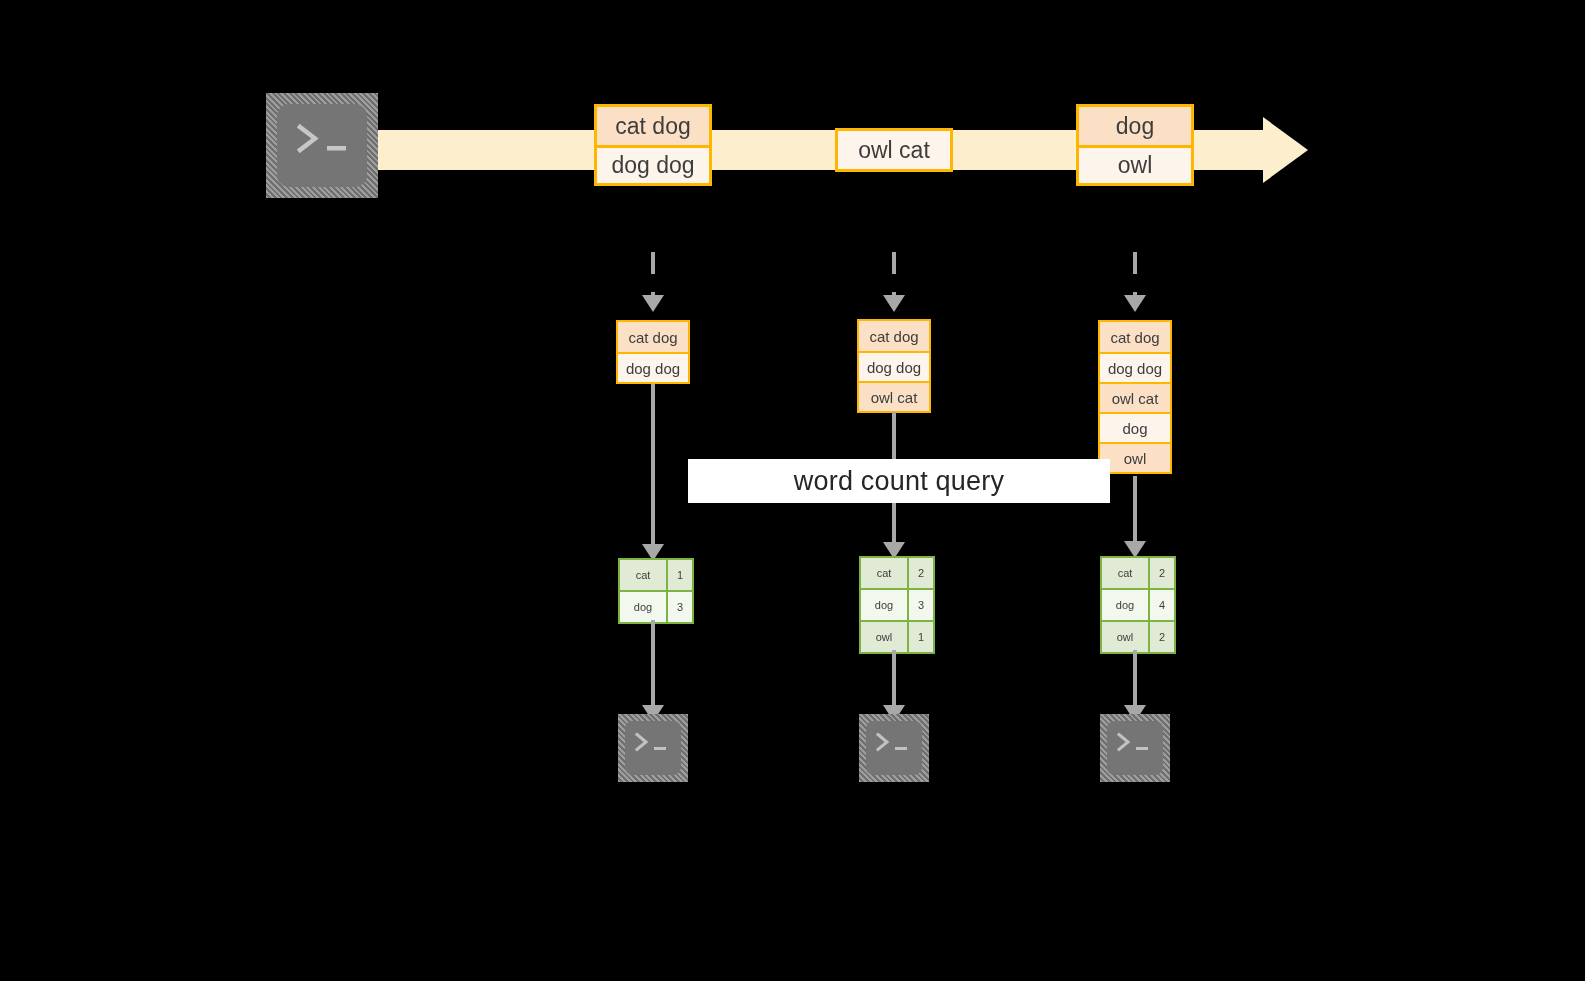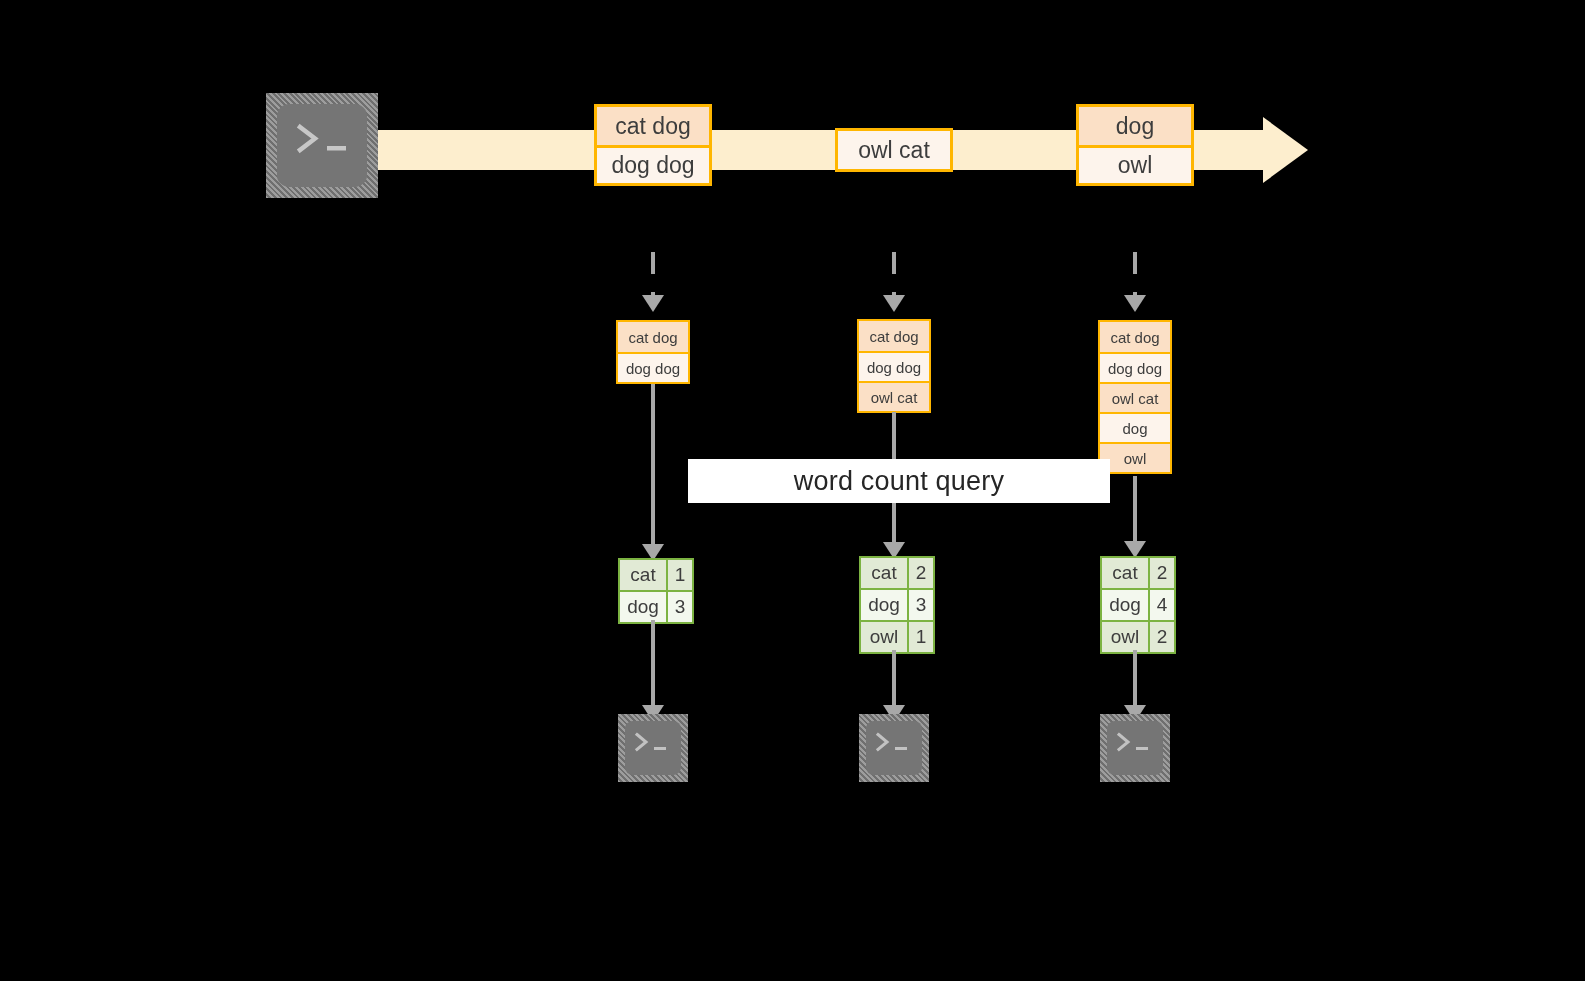--- a/index.html
+++ b/index.html
@@ -94,21 +94,21 @@
   .grow {
     display: flex;
     height: 30px;
   }
   .grow + .grow { border-top: 2px solid #7cb342; }
   .gcell {
     box-sizing: border-box;
     display: flex;
     align-items: center;
     justify-content: center;
-    font-size: 19px;
+    font-size: 11px;
     color: #3d3d3d;
     white-space: nowrap;
   }
   .gcell.word { width: 46px; }
   .gcell.count { width: 26px; border-left: 2px solid #7cb342; }
   .grow.alt-a .gcell { background: #e1ead5; }
   .grow.alt-b .gcell { background: #f3f8ee; }
 
   
   .vline {

